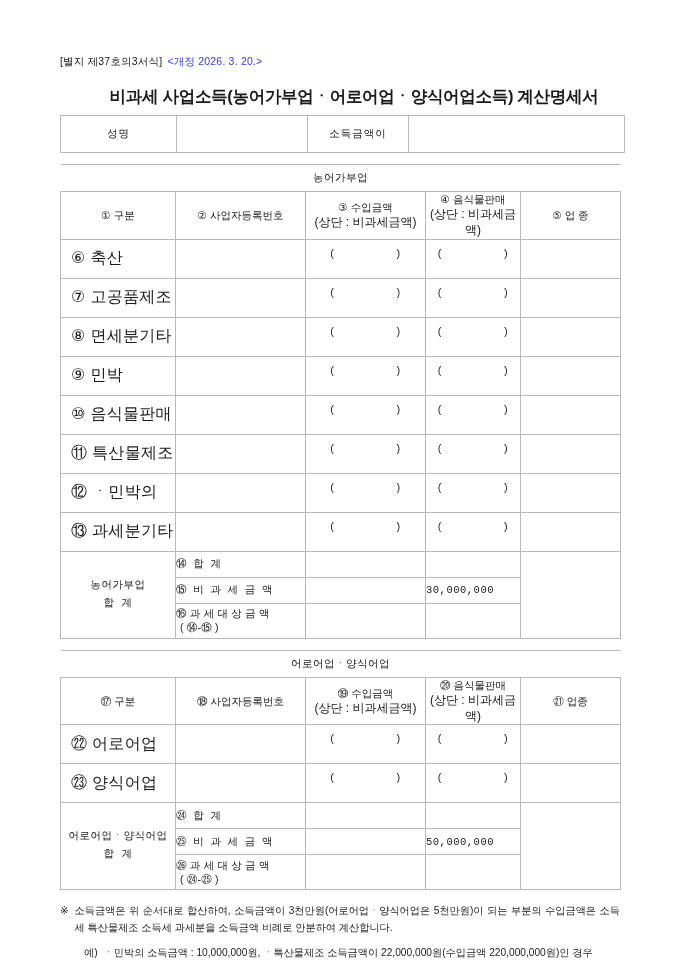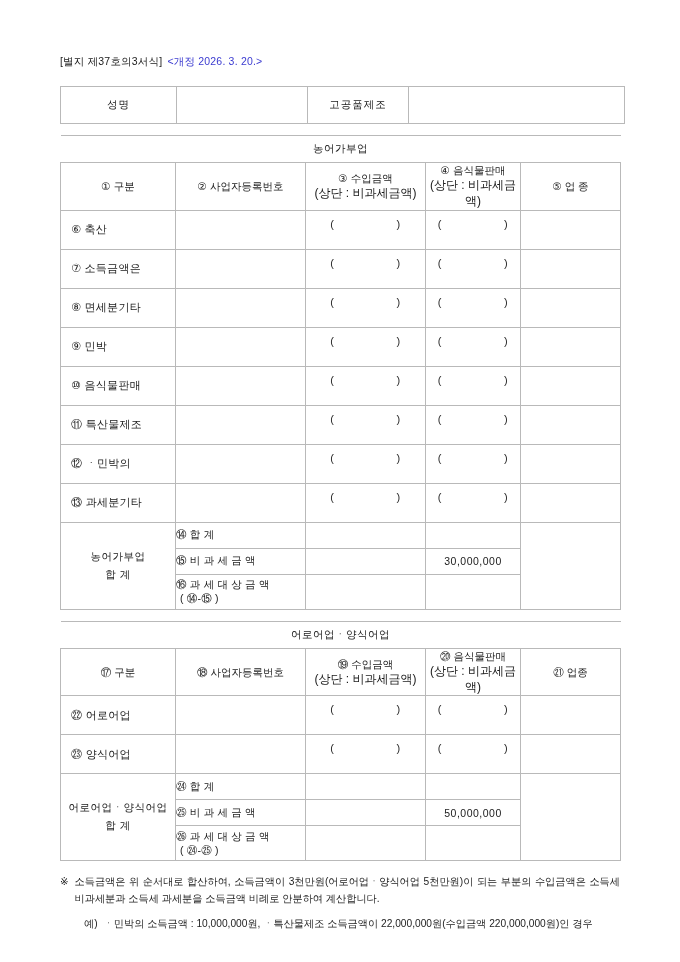--- a/index.html
+++ b/index.html
@@ -85,21 +85,21 @@
   }
   .col-head .sub {
     font-size: 12px;
     display: block;
   }
 
   .data-row td { height: 38px; }
   .data-row .label {
     text-align: left;
     padding-left: 10px;
-    font-size: 11px;
+    font-size: 16px;
     letter-spacing: 0.3px;
   }
   .paren {
     display: block;
     text-align: center;
     font-size: 11px;
     color: #2a2a2a;
     letter-spacing: 0.5px;
     padding-bottom: 14px;
     padding-top: 2px;
@@ -111,28 +111,28 @@
     font-size: 11.5px;
     line-height: 1.7;
     letter-spacing: 0.5px;
   }
   .sum-sub {
     text-align: left;
     padding-left: 8px;
     font-size: 10.5px;
     letter-spacing: 0.2px;
   }
-  .sum-row td { height: 25px; }
+  .sum-row td { height: 25px; font-family: Liberation Mono, monospace; }
   .sum-row-tall td { height: 34px; }
   .sum-sub .second {
     display: block;
     padding-left: 4px;
   }
   .amount {
-    text-align: center;
+    text-align: left;
     font-size: 11px;
     letter-spacing: 0.5px;
     font-family: "Liberation Sans", "DejaVu Sans", sans-serif;
   }
 
   .gap { height: 11px; }
 
   
   .notes {
     width: 560px;
@@ -180,27 +180,28 @@
 </style>
 </head>
 <body>
 
 <div class="page">
 
   <div class="form-no-line">
     <span>[별지 제37호의3서식]</span><span class="revision">&lt;개정 2026. 3. 20.&gt;</span>
   </div>
 
+  <div class="doc-title">비과세 사업소득(농어가부업ㆍ어로어업ㆍ양식어업소득) 계산명세서</div>
 
   <table class="grid person-table">
     <tbody>
         <tr class="hline-top hline-bot">
       <td style="width:115px" class="person-label">성명</td>
       <td style="width:130px" class="cell-c"></td>
-      <td style="width:100px" class="person-label">고공품제조</td>
+      <td style="width:100px" class="person-label">소득금액이</td>
       <td style="width:215px" class="cell-c"></td>
     </tr>
   </tbody>
     </table>
 
   <div class="gap"></div>
 
   <table class="grid">
     <colgroup>
       <col style="width:115px">
@@ -234,21 +235,21 @@
       <td class="cell-c"></td>
       <td>
             <span class="paren">(<span class="paren-inner"></span>)</span>
           </td>
       <td>
             <span class="paren">(<span class="paren-inner"></span>)</span>
           </td>
       <td class="cell-c"></td>
     </tr>
     <tr class="data-row">
-      <td class="label">⑦ 소득금액은</td>
+      <td class="label">⑦ 고공품제조</td>
       <td class="cell-c"></td>
       <td>
             <span class="paren">(<span class="paren-inner"></span>)</span>
           </td>
       <td>
             <span class="paren">(<span class="paren-inner"></span>)</span>
           </td>
       <td class="cell-c"></td>
     </tr>
     <tr class="data-row">
@@ -419,21 +420,21 @@
       </td>
       <td class="amount"></td>
       <td class="amount"></td>
     </tr>
   </tbody>
     </table>
 
   <div class="notes">
     <div class="note-main">
       <span class="note-bullet">※</span>
-      <span>소득금액은 위 순서대로 합산하여, 소득금액이 3천만원(어로어업ㆍ양식어업 5천만원)이 되는 부분의 수입금액은 소득세 비과세분과 소득세 과세분을 소득금액 비례로 안분하여 계산합니다.</span>
+      <span>소득금액은 위 순서대로 합산하여, 소득금액이 3천만원(어로어업ㆍ양식어업은 5천만원)이 되는 부분의 수입금액은 소득세 특산물제조 소득세 과세분을 소득금액 비례로 안분하여 계산합니다.</span>
     </div>
 
     <div class="ex-block">
       <div class="ex-line">
         <span class="ex-label">예)</span>
         <span class="ex-items">
           <span class="ex-item">ㆍ민박의 소득금액 : 10,000,000원,</span>
           <span class="ex-item">ㆍ특산물제조 소득금액이 22,000,000원(수입금액 220,000,000원)인 경우</span>
         </span>
       </div>

